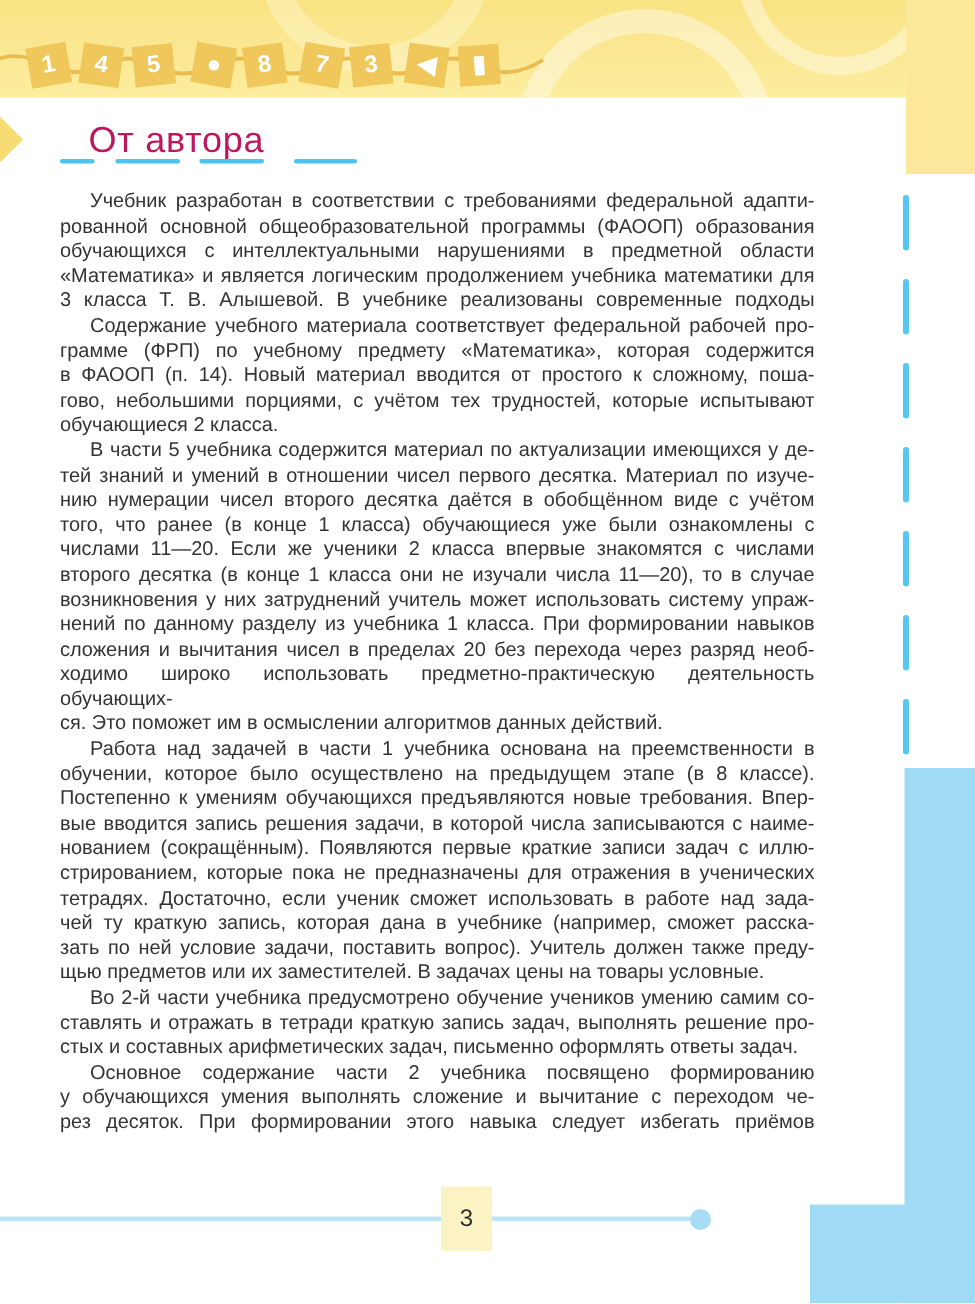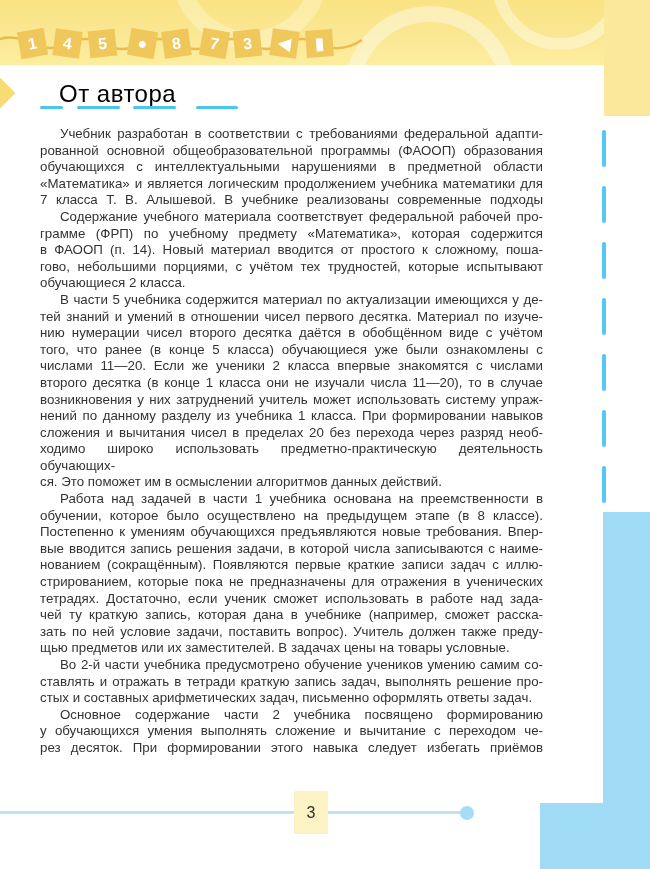--- a/index.html
+++ b/index.html
@@ -25,21 +25,21 @@
     color:#ffffff; font-weight:bold; font-size:16px; line-height:1;
   }
   .edge-tile {
     position:absolute; left:-16px; top:80px; width:26px; height:26px;
     background:#f7dc74; transform:rotate(45deg);
   }
 
   
   .title {
     position:absolute; left:59px; top:80px; margin:0;
-    font-size:24px; font-weight:500; color:#000000; letter-spacing:0.5px;
+    font-size:24px; font-weight:500; color:#be185d; letter-spacing:0.5px;
     white-space:nowrap;
   }
   .title-dashes { position:absolute; left:40px; top:106px; height:3px; white-space:nowrap; }
   .title-dashes span {
     display:inline-block; height:3px; background:#4cc4f2; border-radius:2px;
     vertical-align:top;
   }
   .title-dashes span:nth-child(1){ width:23px; margin-right:14px; }
   .title-dashes span:nth-child(2){ width:43px; margin-right:13px; }
   .title-dashes span:nth-child(3){ width:43px; margin-right:20px; }
@@ -105,34 +105,34 @@
   <div class="title-dashes">
     <span></span><span></span><span></span><span></span>
   </div>
 
   <div class="text-block" id="text-block">
       <div class="para">
         <div class="line first">Учебник разработан в соответствии с требованиями федеральной адапти-</div>
         <div class="line">рованной основной общеобразовательной программы (ФАООП) образования</div>
         <div class="line">обучающихся с интеллектуальными нарушениями в предметной области</div>
         <div class="line">«Математика» и является логическим продолжением учебника математики для</div>
-        <div class="line">7 класса Т. В. Алышевой. В учебнике реализованы современные подходы</div>
+        <div class="line">3 класса Т. В. Алышевой. В учебнике реализованы современные подходы</div>
       </div>
       <div class="para">
         <div class="line first">Содержание учебного материала соответствует федеральной рабочей про-</div>
         <div class="line">грамме (ФРП) по учебному предмету «Математика», которая содержится</div>
         <div class="line">в ФАООП (п. 14). Новый материал вводится от простого к сложному, поша-</div>
         <div class="line">гово, небольшими порциями, с учётом тех трудностей, которые испытывают</div>
         <div class="line last">обучающиеся 2 класса.</div>
       </div>
       <div class="para">
         <div class="line first">В части 5 учебника содержится материал по актуализации имеющихся у де-</div>
         <div class="line">тей знаний и умений в отношении чисел первого десятка. Материал по изуче-</div>
         <div class="line">нию нумерации чисел второго десятка даётся в обобщённом виде с учётом</div>
-        <div class="line">того, что ранее (в конце 5 класса) обучающиеся уже были ознакомлены с</div>
+        <div class="line">того, что ранее (в конце 1 класса) обучающиеся уже были ознакомлены с</div>
         <div class="line">числами 11—20. Если же ученики 2 класса впервые знакомятся с числами</div>
         <div class="line">второго десятка (в конце 1 класса они не изучали числа 11—20), то в случае</div>
         <div class="line">возникновения у них затруднений учитель может использовать систему упраж-</div>
         <div class="line">нений по данному разделу из учебника 1 класса. При формировании навыков</div>
         <div class="line">сложения и вычитания чисел в пределах 20 без перехода через разряд необ-</div>
         <div class="line">ходимо широко использовать предметно-практическую деятельность обучающих-</div>
         <div class="line last">ся. Это поможет им в осмыслении алгоритмов данных действий.</div>
       </div>
       <div class="para">
         <div class="line first">Работа над задачей в части 1 учебника основана на преемственности в</div>

